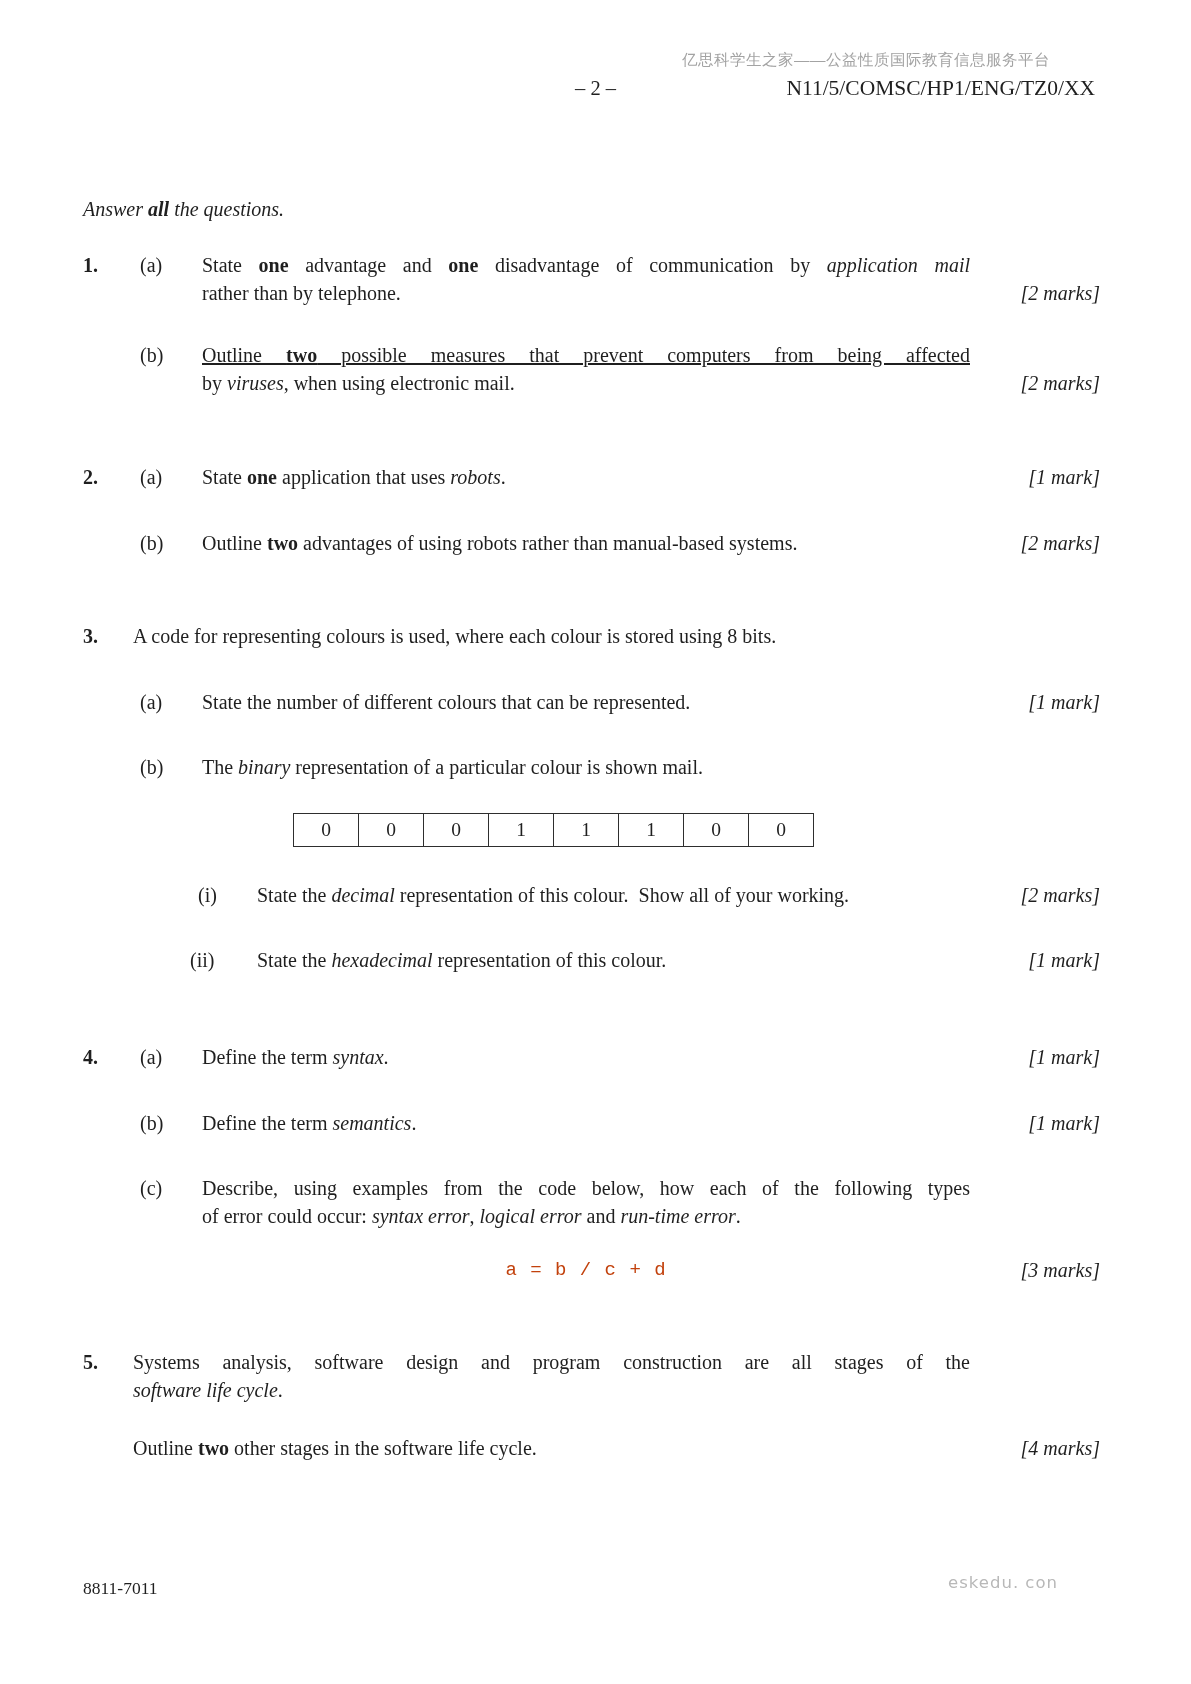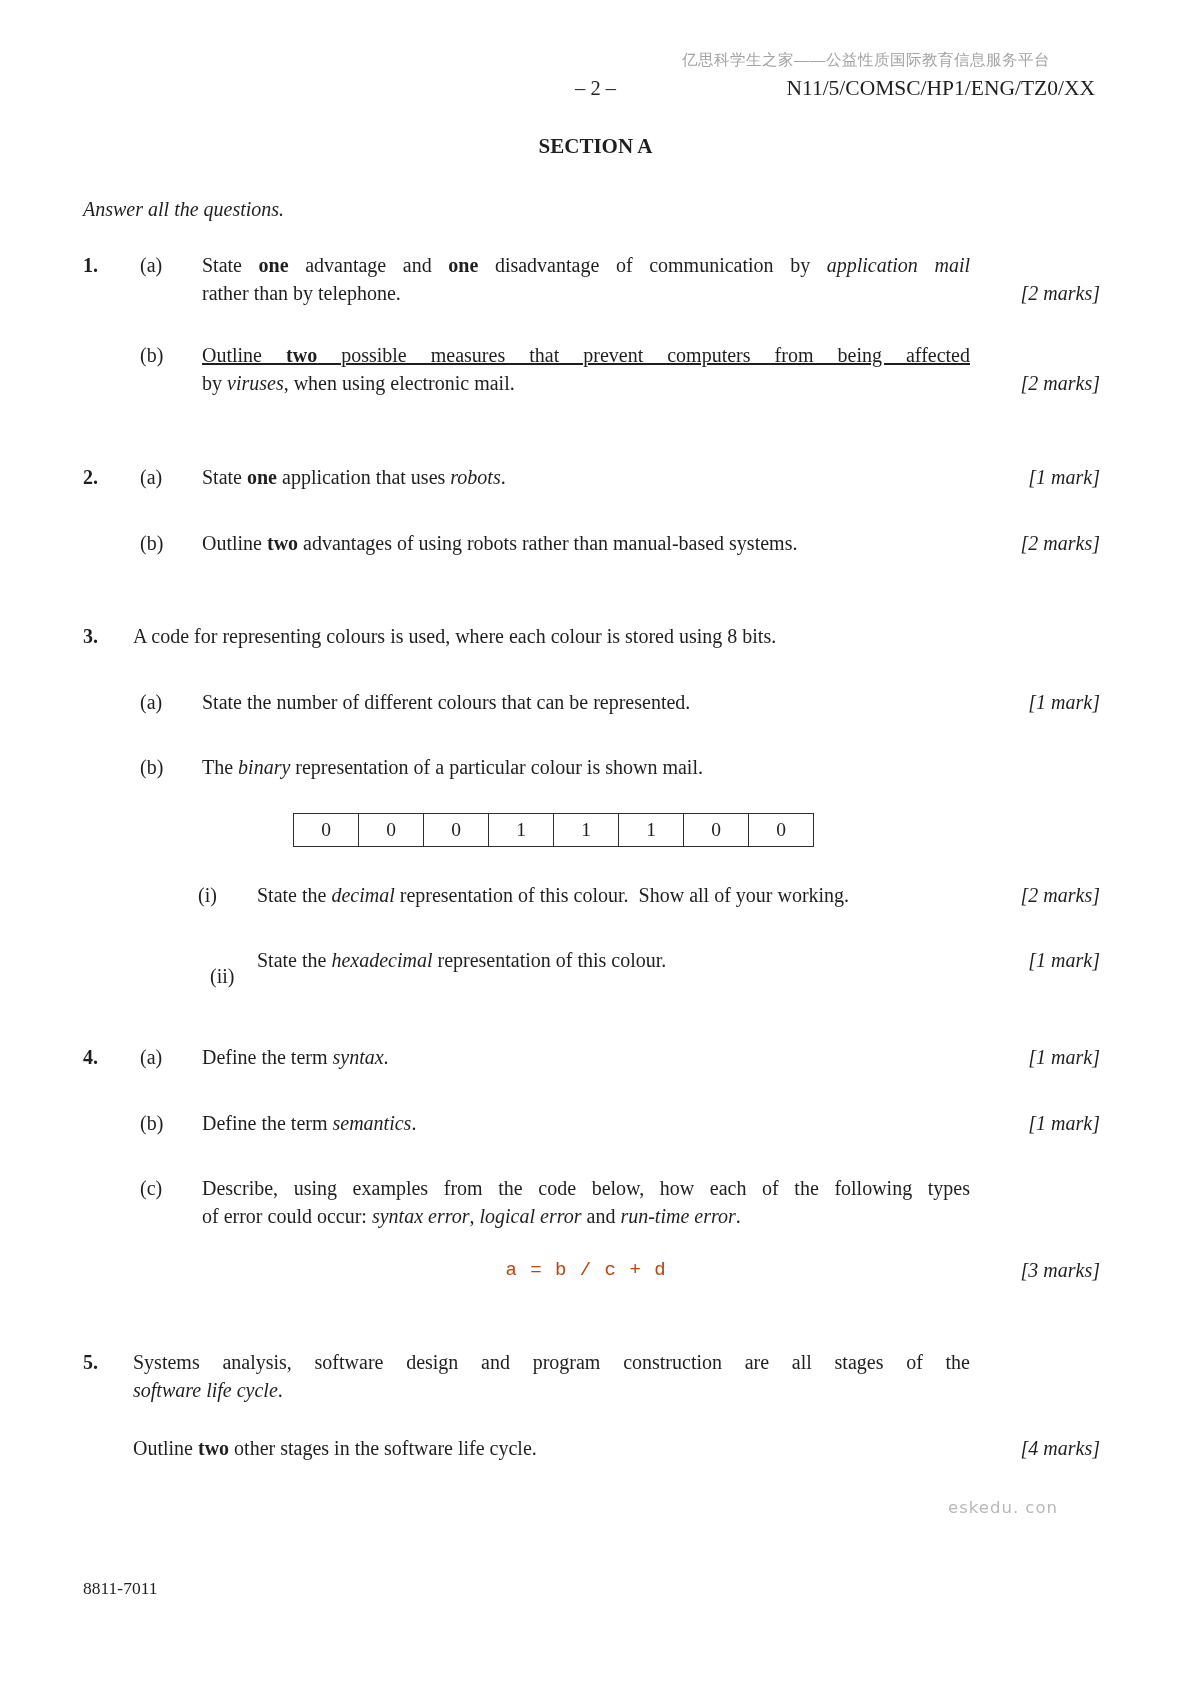--- a/index.html
+++ b/index.html
@@ -7,21 +7,21 @@
   .page{
     position:relative; width:1191px; height:1684px; margin:0 auto;
     background:#ffffff; overflow:hidden;
     font-family:"Liberation Serif", serif; font-size:20px; color:#1f1f1f;
   }
   .abs{position:absolute; line-height:28px; white-space:nowrap;}
   .line{position:absolute; line-height:28px;}
   .just{text-align:justify; text-align-last:justify;}
   .s-b{font-weight:bold;}
   .s-i{font-style:italic;}
-  .s-bi{font-weight:normal; font-style:italic;}
+  .s-bi{font-weight:bold; font-style:italic;}
   .qnum{font-weight:bold;}
   .marks{position:absolute; left:830px; width:270px; text-align:right;
          font-style:italic; line-height:28px;}
   .wm-top{position:absolute; left:682px; top:50px;
           font-family:"Liberation Sans", sans-serif; font-size:15.5px;
           line-height:20px; letter-spacing:0.5px; color:#a3a3a3;}
   .page-number{position:absolute; left:0; top:75px; width:1191px;
                text-align:center; font-size:20.5px; line-height:26px;}
   .paper-code{position:absolute; right:96px; top:75px; font-size:21.5px;
               line-height:26px;}
@@ -31,32 +31,31 @@
   .bin-table{position:absolute; left:293px; top:813px; display:flex;}
   .bin-cell{width:64px; height:32px; border:1px solid #2e2e2e; margin-left:-1px;
             display:flex; align-items:center; justify-content:center;
             font-size:19.5px;}
   .bin-cell:first-child{margin-left:0;}
   .code-line{position:absolute; left:202px; top:1256px; width:768px;
              text-align:center; font-family:"Liberation Mono", monospace;
              font-size:19px; letter-spacing:1px; color:#c2410c; line-height:28px;}
   .footer-id{position:absolute; left:83px; top:1576px; font-size:17.5px;
              line-height:24px;}
-  .wm-bottom{position:absolute; right:133px; top:1497px;
+  .wm-bottom{position:absolute; right:133px; top:1572px;
              font-family:"DejaVu Sans", sans-serif; font-size:16.5px;
              letter-spacing:1px; color:#b8b8b8; line-height:22px;}
 </style>
 </head>
 <body>
 
 <div class="page">
   <div class="wm-top" style="color: rgb(163, 163, 163);">亿思科学生之家——公益性质国际教育信息服务平台</div>
   <div class="page-number">– 2 –</div>
   <div class="paper-code">N11/5/COMSC/HP1/ENG/TZ0/XX</div>
-  <div class="section-title">SECTION A</div>
 
   <div class="line abs" style="left:83px; top:195px;">
     <span class="s-i">Answer </span><span class="s-bi">all</span><span class="s-i"> the questions.</span>
   </div>
 
   <div id="doc">
       <div class="line abs qnum" style="left: 83px; top: 251px;">1.</div>
       <div class="line abs" style="left: 140px; top: 251px;">(a)</div>
       <div class="line just" style="left: 202px; top: 251px; width: 768px;"><span class="">State </span><span class="s-b">one</span><span class=""> advantage and </span><span class="s-b">one</span><span class=""> disadvantage of communication by </span><span class="s-i">application mail</span></div>
       <div class="line" style="left: 202px; top: 279px; width: 768px;"><span class="">rather than by telephone.</span></div>
@@ -85,21 +84,21 @@
         <div class="bin-cell">0</div>
         <div class="bin-cell">1</div>
         <div class="bin-cell">1</div>
         <div class="bin-cell">1</div>
         <div class="bin-cell">0</div>
         <div class="bin-cell">0</div>
       </div>
       <div class="line abs" style="left: 198px; top: 881px;">(i)</div>
       <div class="line" style="left: 257px; top: 881px; width: 713px;"><span class="">State the </span><span class="s-i">decimal</span><span class=""> representation of this colour.&nbsp; Show all of your working.</span></div>
       <div class="marks" style="top: 881px;">[2 marks]</div>
-      <div class="line abs" style="left: 210px; top: 946px; margin-top: 16px;">(ii)</div>
+      <div class="line abs" style="left: 190px; top: 946px;">(ii)</div>
       <div class="line" style="left: 257px; top: 946px; width: 713px;"><span class="">State the </span><span class="s-i">hexadecimal</span><span class=""> representation of this colour.</span></div>
       <div class="marks" style="top: 946px;">[1 mark]</div>
       <div class="line abs qnum" style="left: 83px; top: 1043px;">4.</div>
       <div class="line abs" style="left: 140px; top: 1043px;">(a)</div>
       <div class="line" style="left: 202px; top: 1043px; width: 768px;"><span class="">Define the term </span><span class="s-i">syntax</span><span class="">.</span></div>
       <div class="marks" style="top: 1043px;">[1 mark]</div>
       <div class="line abs" style="left: 140px; top: 1109px;">(b)</div>
       <div class="line" style="left: 202px; top: 1109px; width: 768px;"><span class="">Define the term </span><span class="s-i">semantics</span><span class="">.</span></div>
       <div class="marks" style="top: 1109px;">[1 mark]</div>
       <div class="line abs" style="left: 140px; top: 1174px;">(c)</div>

